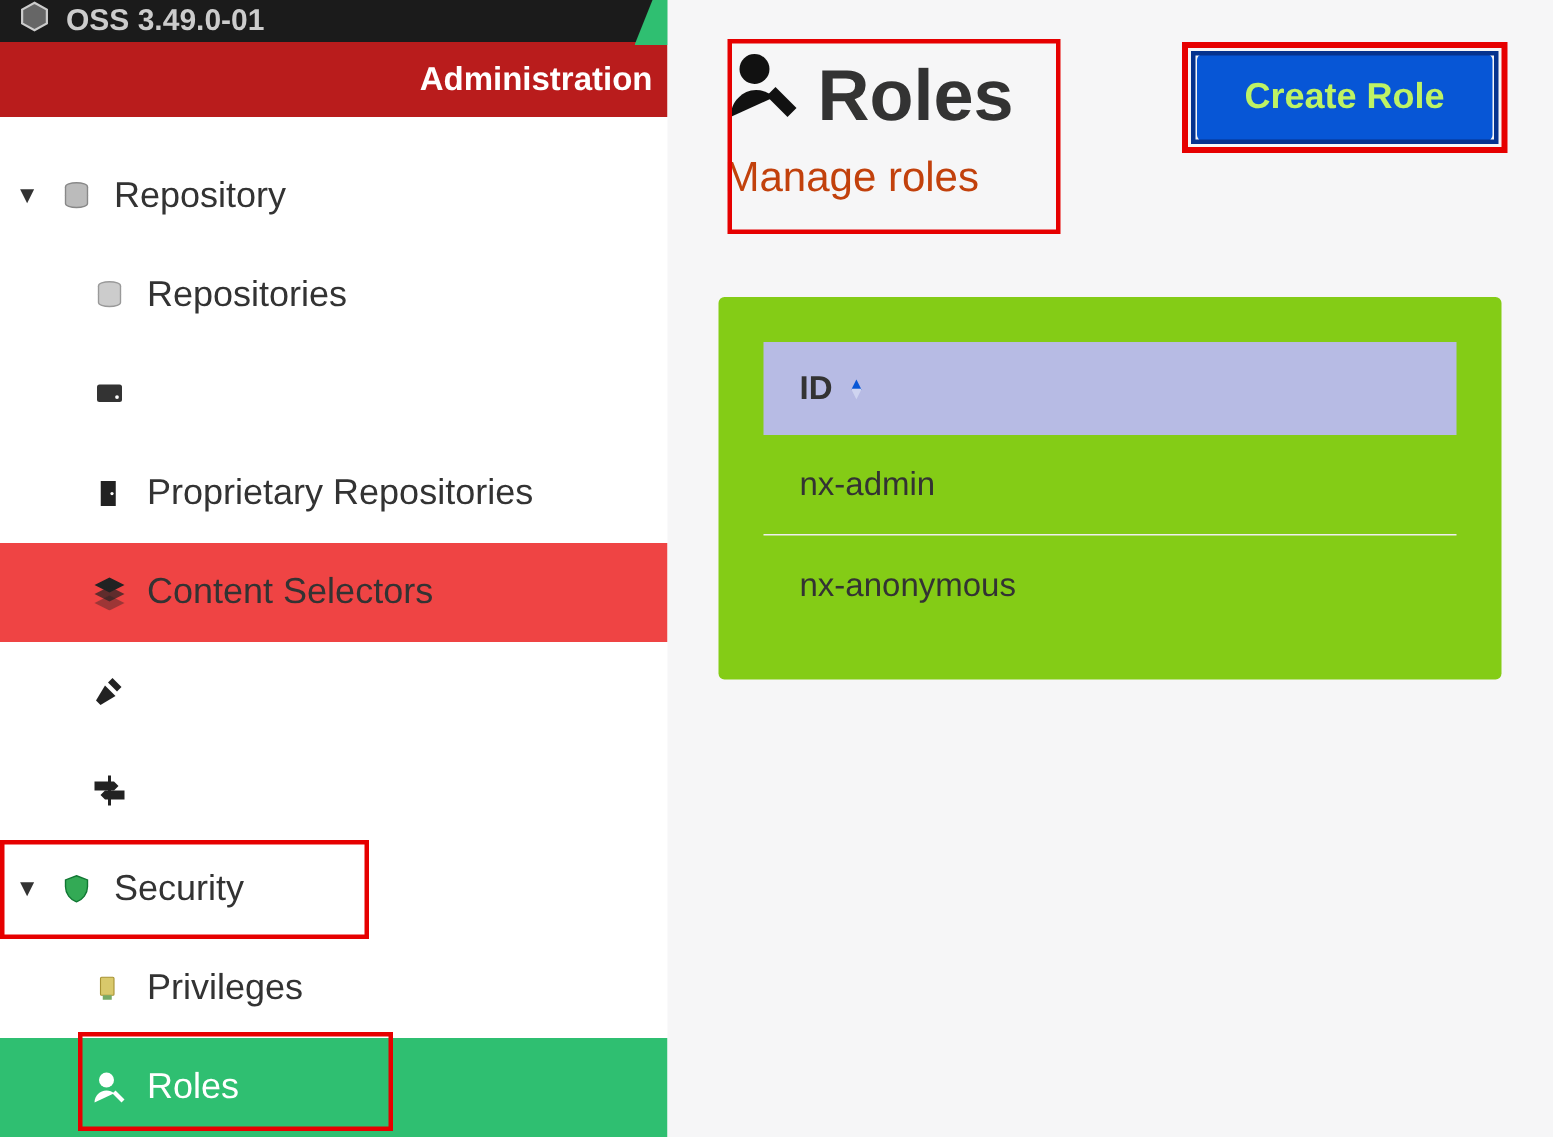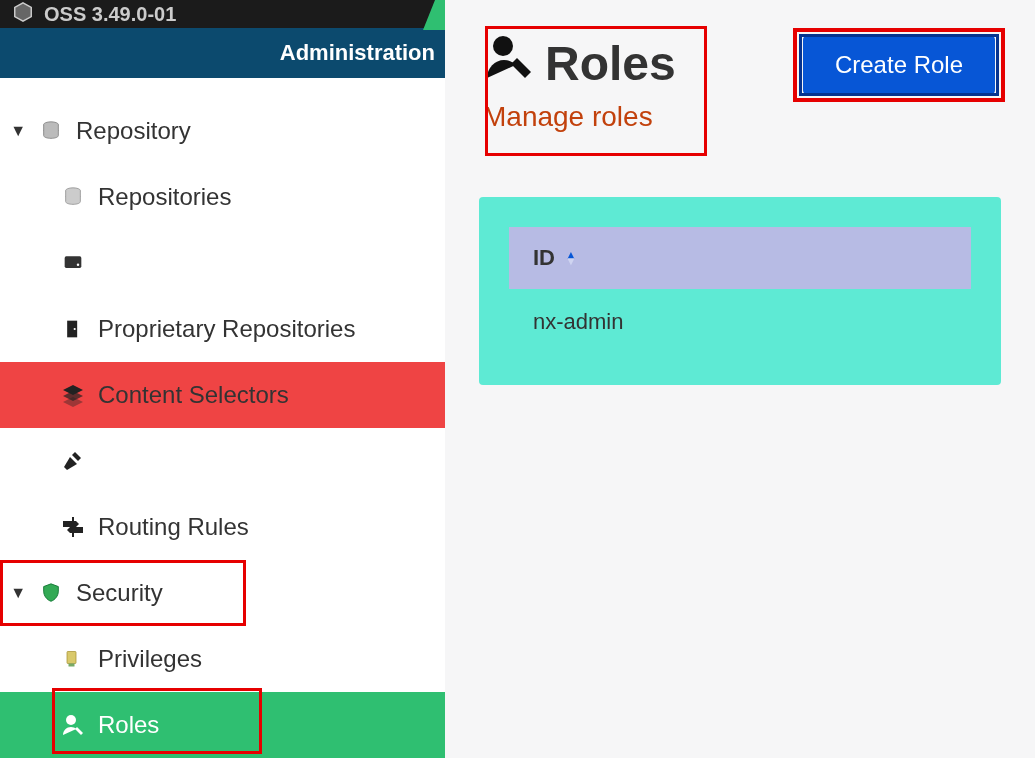--- a/index.html
+++ b/index.html
@@ -48,21 +48,21 @@
     display: flex;
     align-items: end;
     justify-content: center;
   }
   .chevup {
     color: #fff;
     font-size: 16px;
     transform: translateY(2px);
   }
   .section-header {
-    background: #0c4a6e;
+    background: #b91c1c;
     color: #fff;
     font-weight: 700;
     font-size: 22px;
     padding: 12px 10px;
   }
   .tree { padding-top: 20px; }
   .tree-row {
     display: flex;
     align-items: center;
     height: 66px;
@@ -118,30 +118,30 @@
     font-size: 48px;
     font-weight: 800;
   }
   .page-sub {
     font-size: 28px;
     color: #c2410c;
     margin-top: 8px;
   }
   .create-btn {
     background: #0756d6;
-    color: #ffffff;
-    font-weight: 400;
+    color: #bef264;
+    font-weight: 700;
     font-size: 24px;
     padding: 15px 32px;
     border: none;
     border-radius: 4px;
     cursor: pointer;
   }
   .table-box {
-    background: #5eead4;
+    background: #84cc16;
     border-radius: 4px;
     margin-top: 60px;
     padding: 30px;
   }
   .th-row { display:flex; }
   .th {
     background: #b7bbe4;
     padding: 18px 24px;
     font-weight: 800;
     font-size: 22px;
@@ -250,21 +250,20 @@
       </div>
 
       <div class="tree-row l2">
         <span class="tree-icon">
           <svg viewBox="0 0 24 24" width="24" height="24" fill="#222">
               <rect x="11" y="2" width="2" height="20"></rect>
               <polygon points="2,6 15,6 18,9 15,12 2,12"></polygon>
               <polygon points="22,12 9,12 6,15 9,18 22,18"></polygon>
             </svg>
         </span>
-        <span>Routing Rules</span>
       </div>
 
       <div style="position:relative">
         <div class="tree-row">
           <span class="expander">▼</span>
           <span class="tree-icon">
             <svg viewBox="0 0 24 24" width="22" height="22">
                 <path d="M12 2l8 3v5c0 5-3.5 9.5-8 11-4.5-1.5-8-6-8-11V5z" fill="#3a5" stroke="#173" stroke-width="1"></path>
               </svg>
           </span>
@@ -331,16 +330,19 @@
             <span>ID</span>
             <span class="sort">
               <span class="up">▲</span>
                 <span class="dn">▼</span>
             </span>
           </div>
         </div>
         <div class="td">
           <span>nx-admin</span>
         </div>
+        <div class="td">
+          <span>nx-anonymous</span>
+        </div>
       </div>
     </div>
   </div>
 </div>
 
 </body></html>

